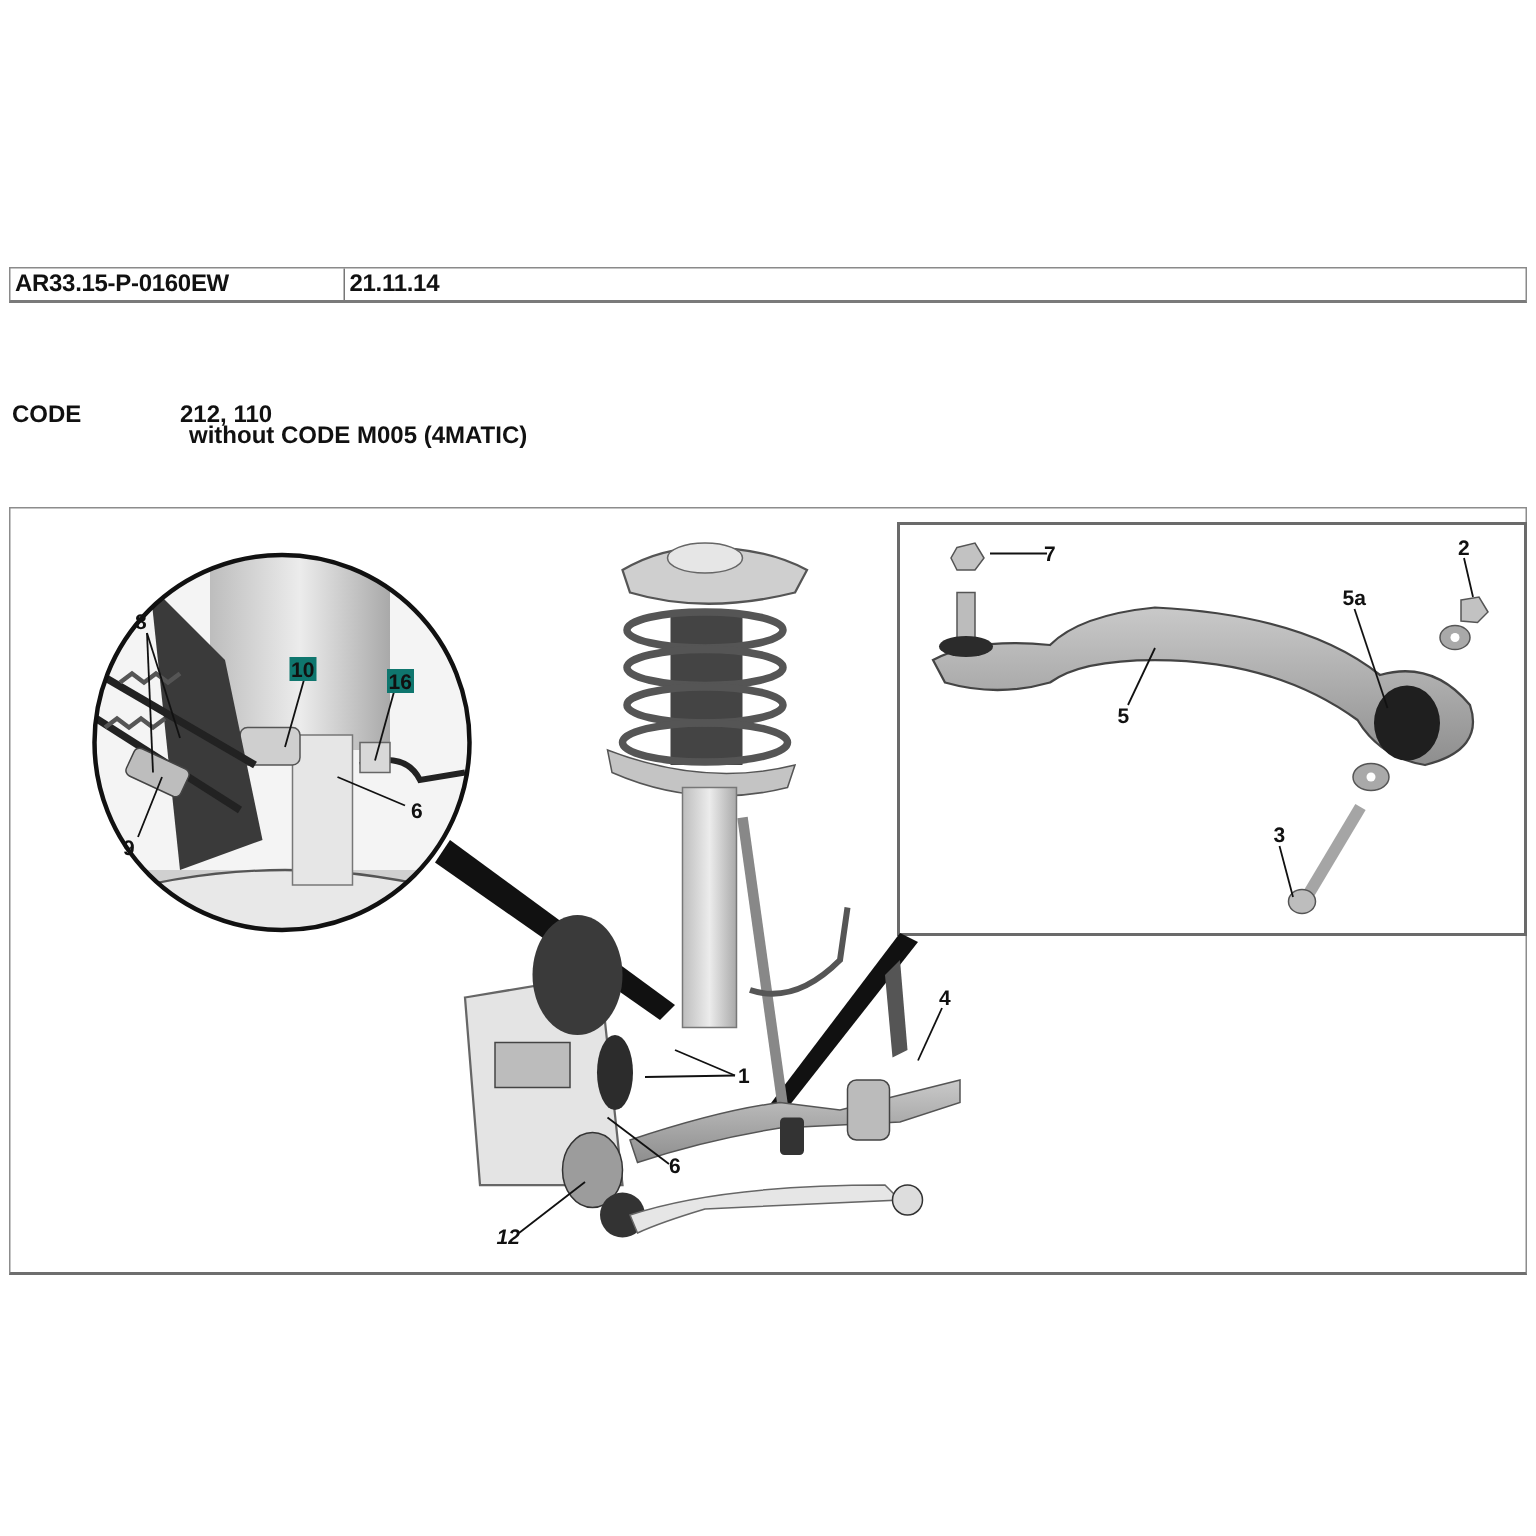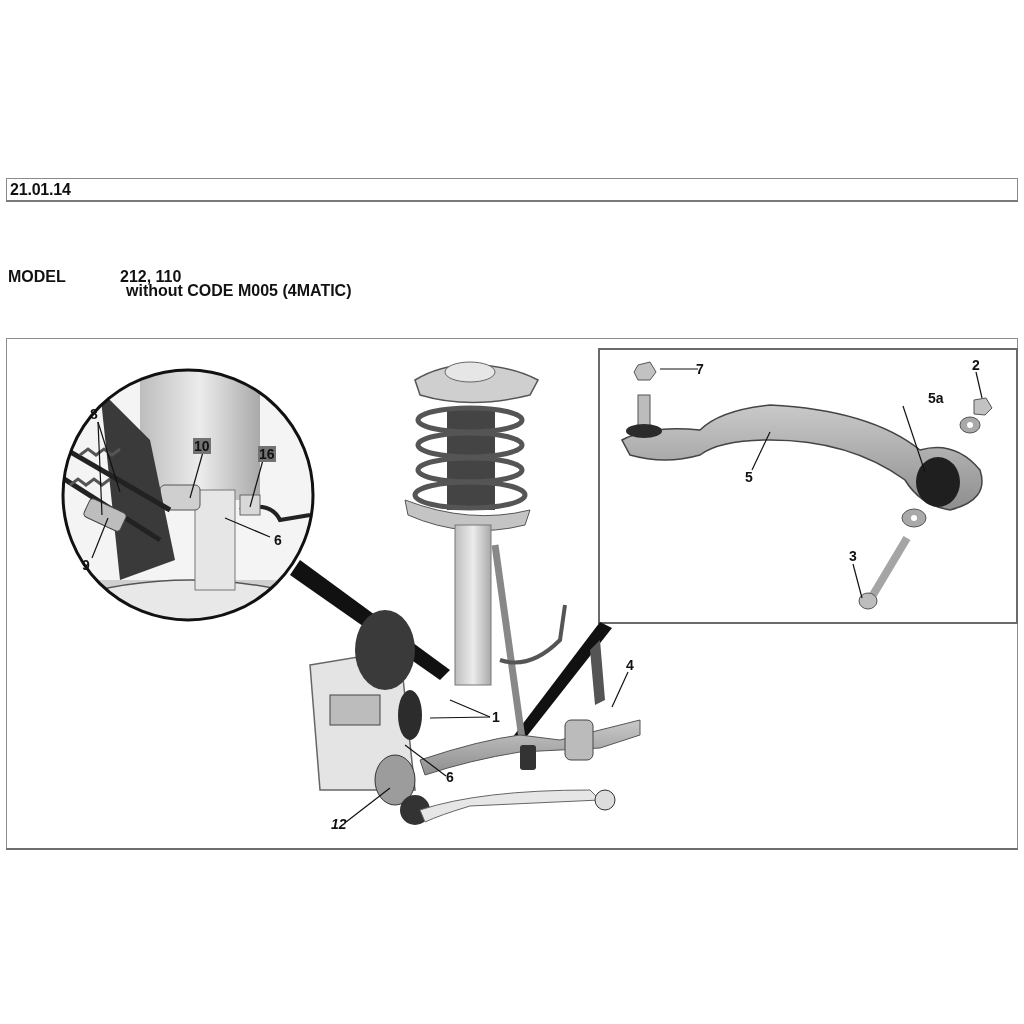--- a/index.html
+++ b/index.html
@@ -14,31 +14,32 @@
     .model { position: absolute; left: 8px; top: 266px; font-weight: bold; font-size: 16px; line-height: 21px; }
     .model .label { position: absolute; left: 0; top: 0; }
     .model .nums { position: absolute; left: 112px; top: 0; white-space: nowrap; }
     .model .code { position: absolute; left: 118px; top: 14px; white-space: nowrap; }
 
     .figure { position: absolute; left: 6px; top: 338px; width: 1012px; height: 512px; border: 1px solid #8c8c8c; border-bottom: 2px solid #6e6e6e; box-sizing: border-box; background: #fff; }
     .inset-box { position: absolute; left: 598px; top: 348px; width: 420px; height: 276px; border: 2px solid #6a6a6a; box-sizing: border-box; background: #fff; }
 
     svg { position: absolute; left: 0; top: 0; }
     .callout { position: absolute; font-weight: bold; font-size: 14px; color: #111; font-family: "Liberation Sans", sans-serif; }
-    .callout.boxed { background: #737373; padding: 0 1px; }
+    .callout.boxed { background: #0f766e; padding: 0 1px; }
   </style>
 </head>
 <body>
 
 <div class="header-table">
-  <div class="cell cell-date">21.01.14</div>
+  <div class="cell cell-doc">AR33.15-P-0160EW</div>
+  <div class="cell cell-date">21.11.14</div>
 </div>
 
 <div class="model">
-  <span class="label">MODEL</span>
+  <span class="label">CODE</span>
   <span class="nums">212, 110</span>
   <span class="code">without CODE M005 (4MATIC)</span>
 </div>
 
 <div class="figure"></div>
 <div class="inset-box"></div>
 
 <svg width="1024" height="1024" viewBox="0 0 1024 1024">
   <defs>
     <linearGradient id="metal" x1="0" x2="1" y1="0" y2="0">
@@ -150,20 +151,20 @@
 </svg>
 
 <span class="callout" style="left:90px; top:406px;">8</span>
 <span class="callout boxed" style="left:193px; top:438px;">10</span>
 <span class="callout boxed" style="left:258px; top:446px;">16</span>
 <span class="callout" style="left:274px; top:532px;">6</span>
 <span class="callout" style="left:82px; top:557px;">9</span>
 
 <span class="callout" style="left:696px; top:361px;">7</span>
 <span class="callout" style="left:972px; top:357px;">2</span>
-<span class="callout" style="left:895px; top:390px;margin-left:33px;">5a</span>
+<span class="callout" style="left:895px; top:390px;">5a</span>
 <span class="callout" style="left:745px; top:469px;">5</span>
 <span class="callout" style="left:849px; top:548px;">3</span>
 
 <span class="callout" style="left:626px; top:657px;">4</span>
 <span class="callout" style="left:492px; top:709px;">1</span>
 <span class="callout" style="left:446px; top:769px;">6</span>
 <span class="callout" style="left:331px; top:816px;font-style:italic;">12</span>
 
 </body></html>

